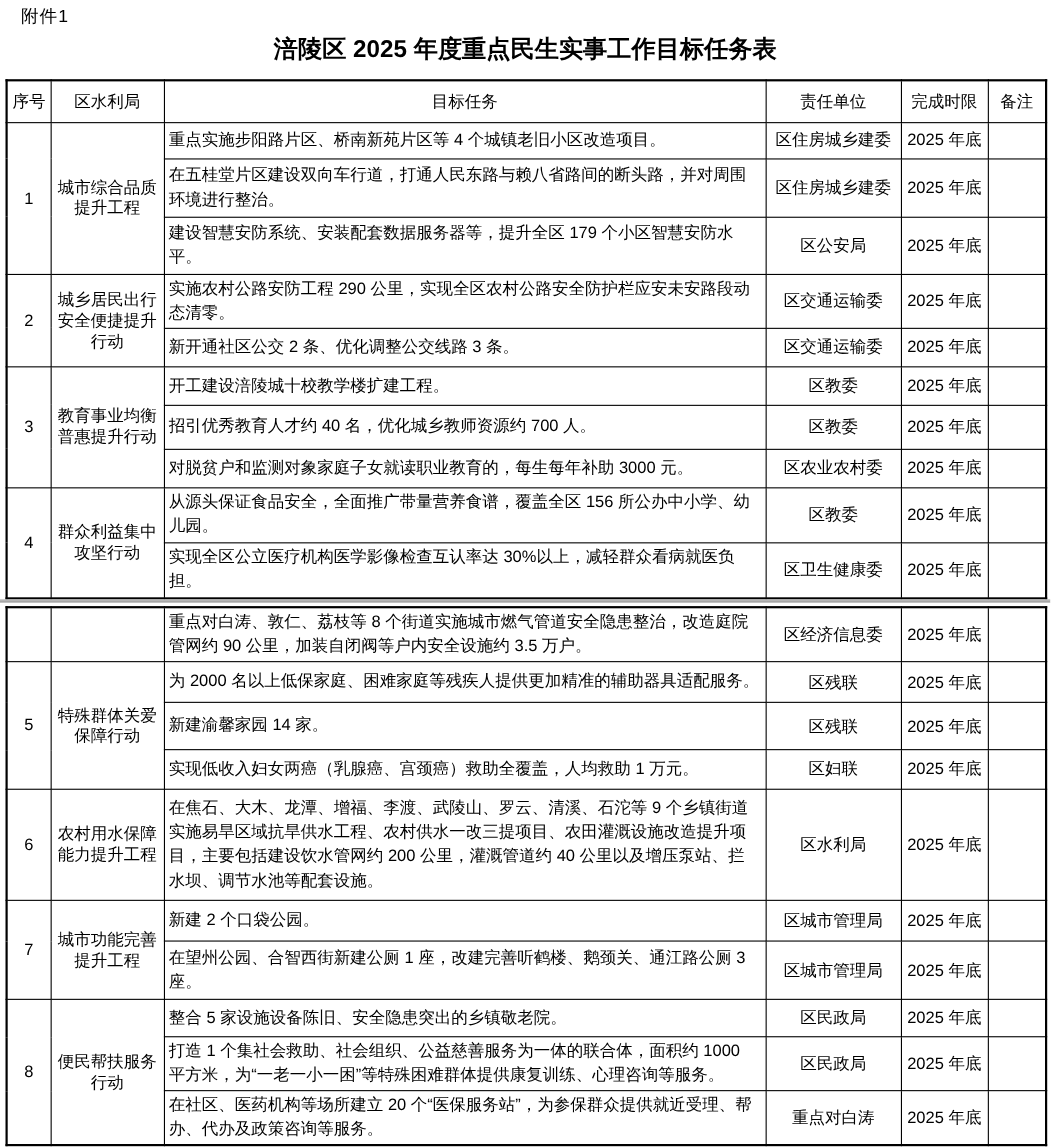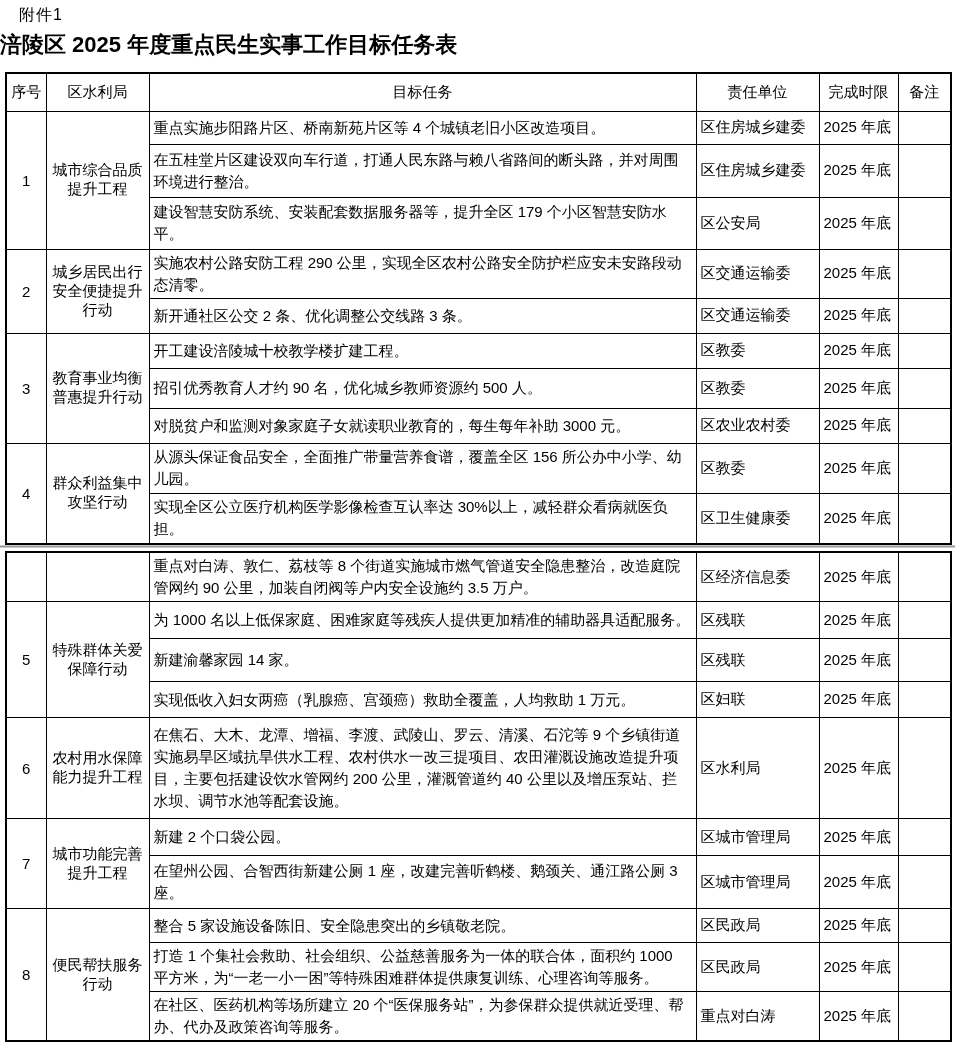--- a/index.html
+++ b/index.html
@@ -23,20 +23,21 @@
     font-size: 16px;
     font-weight: normal;
     letter-spacing: 1px;
     margin-left: 10px;
   }
   .doc-title {
     position: absolute;
     top: 30px;
     left: 0;
     width: 955px;
+    text-align: center;
     font-size: 22px;
     font-weight: bold;
   }
   table.task-table {
     position: absolute;
     left: 5px;
     width: 945px;
     border-collapse: collapse;
     table-layout: fixed;
     font-size: 15px;
@@ -53,21 +54,21 @@
     font-weight: normal;
   }
   th.hdr { text-align: center; }
   td.c   { text-align: center; }
   td.t   {
     text-align: left;
     padding: 3px 7px;
     line-height: 22px;
     margin-top: 40px;
   }
-  td.unit, td.deadline { text-align: left; white-space: nowrap; margin-left: 40px; }
+  td.unit, td.deadline { text-align: center; white-space: nowrap; margin-left: 40px; }
   .page-break-line {
     position: absolute;
     top: 545px;
     left: 0;
     width: 955px;
     height: 3px;
     background: #9a9a9a;
     border-top: 1px solid #c8c8c8;
     border-bottom: 1px solid #c8c8c8;
     box-sizing: border-box;
@@ -139,21 +140,21 @@
 
     <tr style="height:35px">
       <td class="c" rowspan="3">3</td>
       <td class="c" rowspan="3">教育事业均衡普惠提升行动</td>
       <td class="t">开工建设涪陵城十校教学楼扩建工程。</td>
       <td class="unit">区教委</td>
       <td class="deadline">2025 年底</td>
       <td class="c"></td>
     </tr>
     <tr style="height:40px">
-      <td class="t">招引优秀教育人才约 90 名，优化城乡教师资源约 500 人。</td>
+      <td class="t">招引优秀教育人才约 40 名，优化城乡教师资源约 700 人。</td>
       <td class="unit">区教委</td>
       <td class="deadline">2025 年底</td>
       <td class="c"></td>
     </tr>
     <tr style="height:35px">
       <td class="t">对脱贫户和监测对象家庭子女就读职业教育的，每生每年补助 3000 元。</td>
       <td class="unit">区农业农村委</td>
       <td class="deadline">2025 年底</td>
       <td class="c"></td>
     </tr>
@@ -193,21 +194,21 @@
       <td class="c"></td>
       <td class="t">重点对白涛、敦仁、荔枝等 8 个街道实施城市燃气管道安全隐患整治，改造庭院管网约 90 公里，加装自闭阀等户内安全设施约 3.5 万户。</td>
       <td class="unit">区经济信息委</td>
       <td class="deadline">2025 年底</td>
       <td class="c"></td>
     </tr>
 
     <tr style="height:37px">
       <td class="c" rowspan="3">5</td>
       <td class="c" rowspan="3">特殊群体关爱保障行动</td>
-      <td class="t">为 1000 名以上低保家庭、困难家庭等残疾人提供更加精准的辅助器具适配服务。</td>
+      <td class="t">为 2000 名以上低保家庭、困难家庭等残疾人提供更加精准的辅助器具适配服务。</td>
       <td class="unit">区残联</td>
       <td class="deadline">2025 年底</td>
       <td class="c"></td>
     </tr>
     <tr style="height:43px">
       <td class="t">新建渝馨家园 14 家。</td>
       <td class="unit">区残联</td>
       <td class="deadline">2025 年底</td>
       <td class="c"></td>
     </tr>

